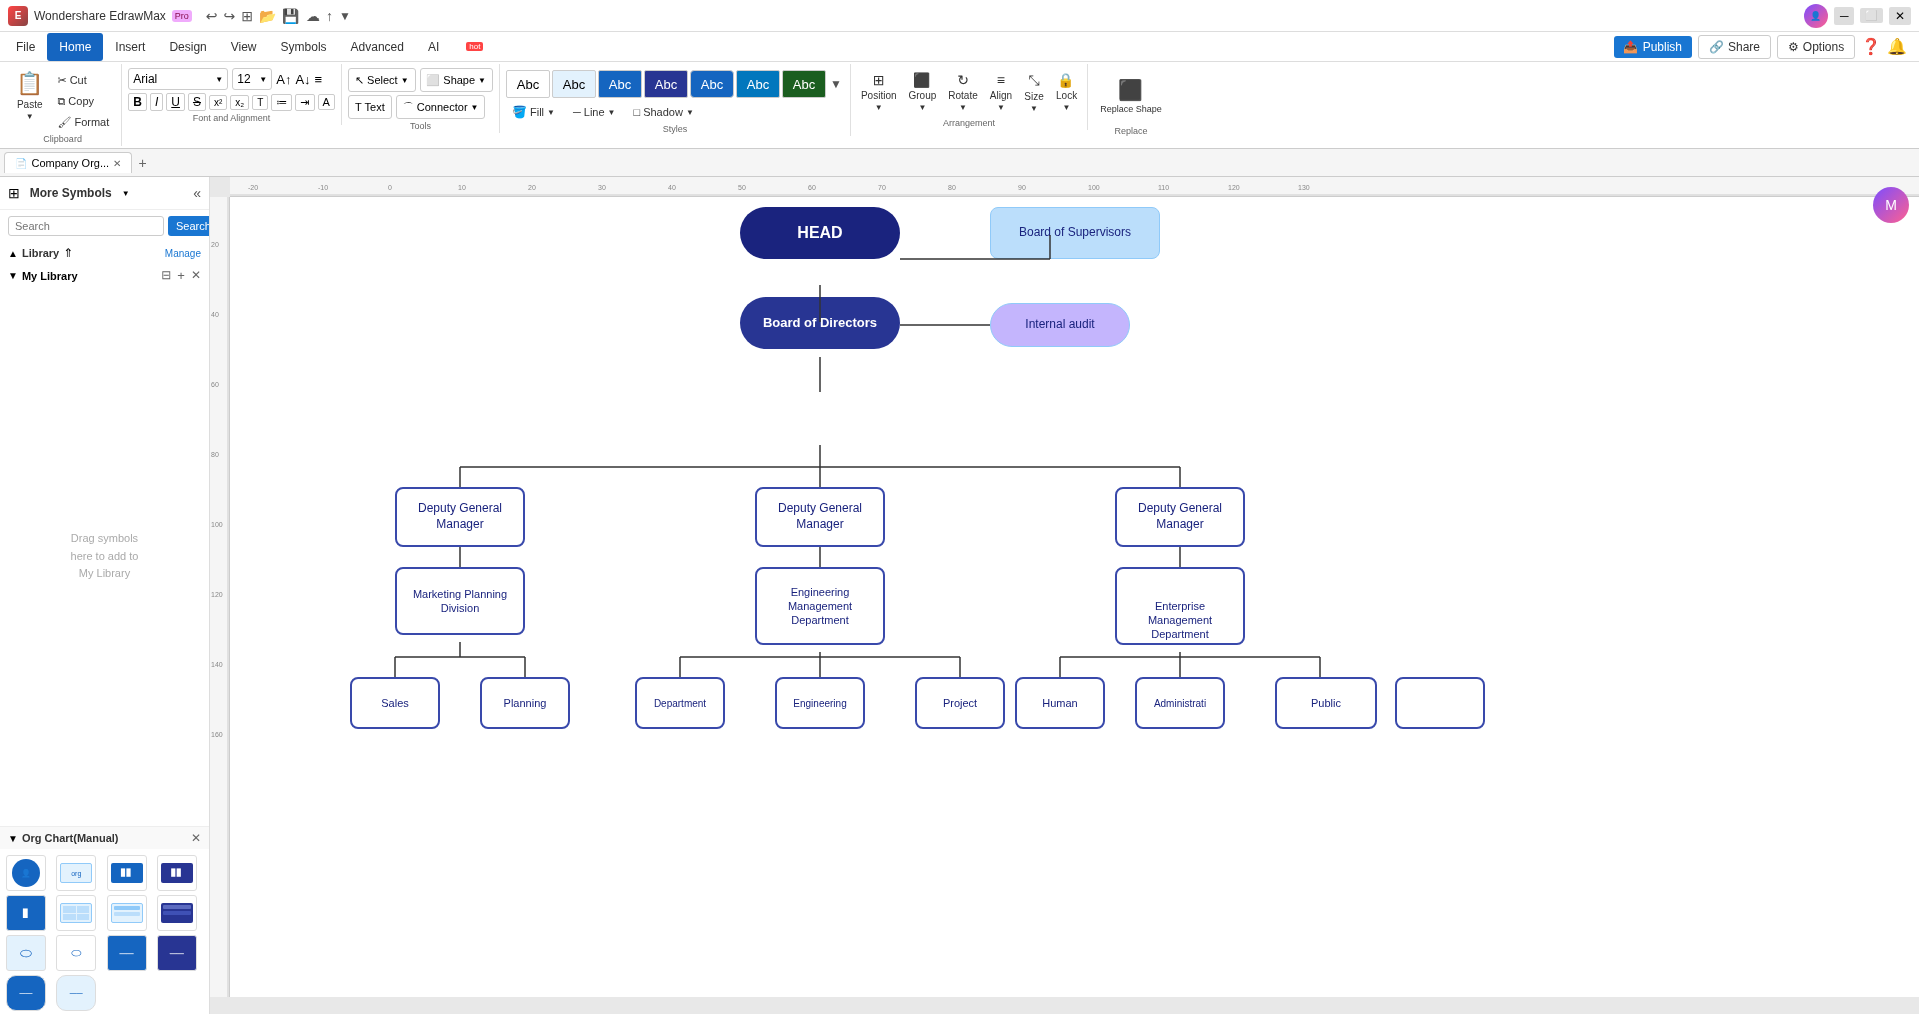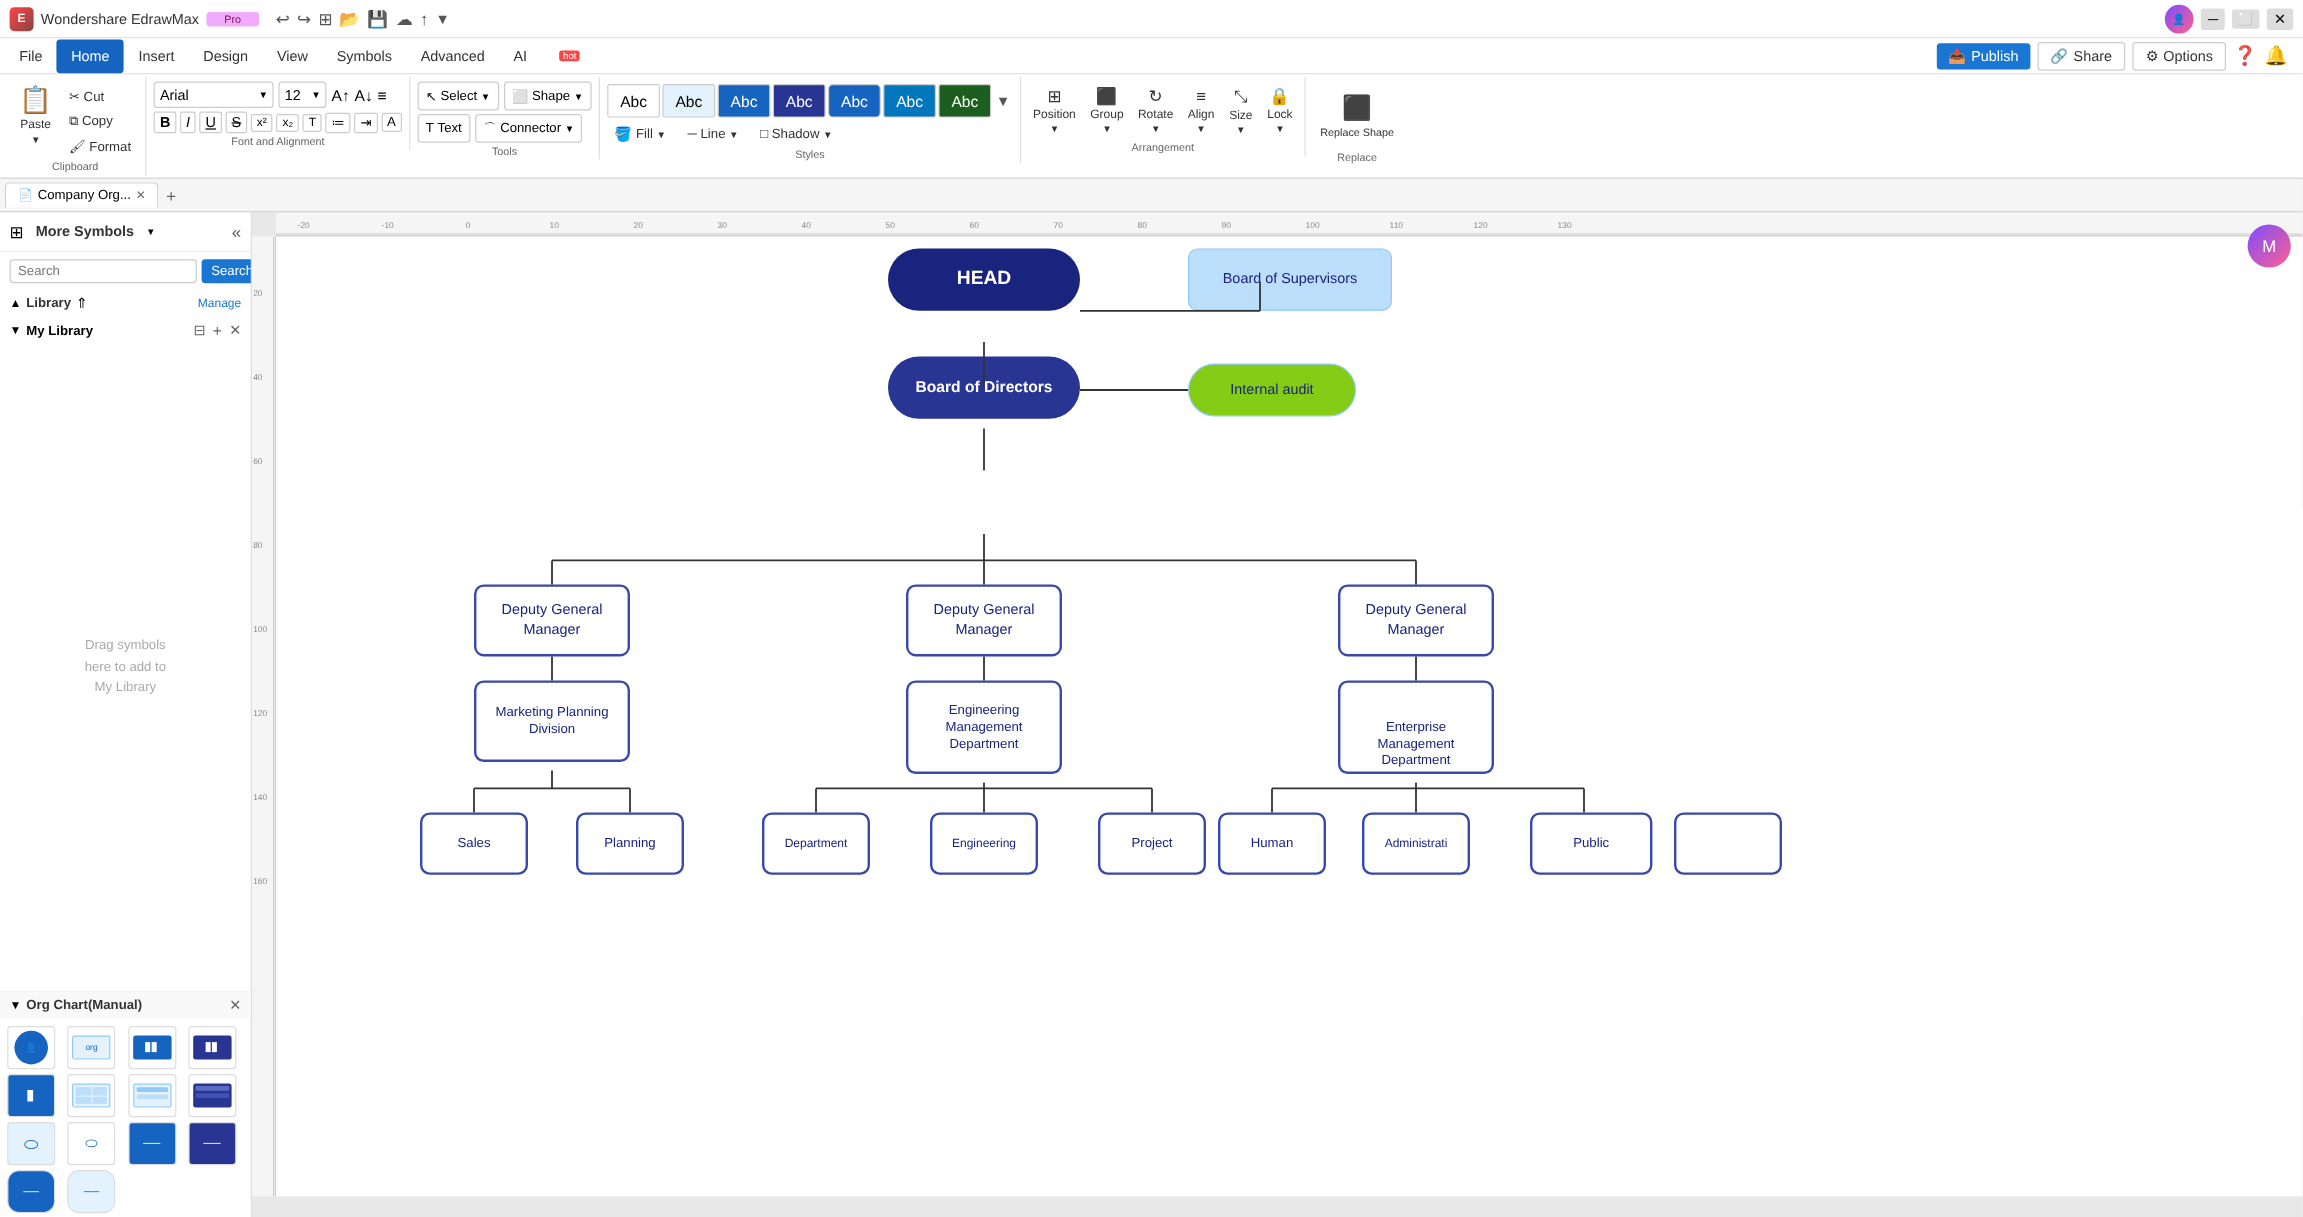--- a/index.html
+++ b/index.html
@@ -175,21 +175,21 @@
     }
     .node-board {
       background: #283593; color: white; border-radius: 30px;
       width: 160px; height: 52px; font-size: 13px; font-weight: 600;
     }
     .node-supervisor {
       background: #bbdefb; color: #1a237e; border: 1px solid #90caf9;
       border-radius: 8px; width: 160px; height: 52px; font-size: 12px;
     }
     .node-internal {
-      background: #84cc16; color: #1a237e; border: 1px solid #90caf9;
+      background: #c4b5fd; color: #1a237e; border: 1px solid #90caf9;
       border-radius: 30px; width: 130px; height: 44px; font-size: 12px;
     }
     .node-gm {
       background: #283593; color: white; border-radius: 30px;
       width: 160px; height: 52px; font-size: 14px; font-weight: 600;
     }
     .node-dgm {
       background: white; color: #1a237e; border: 2px solid #3949ab;
       border-radius: 8px; width: 130px; height: 60px; font-size: 12px; padding: 20px;
     }
@@ -214,21 +214,21 @@
     .ribbon-large-icon { font-size: 22px; }
   </style>
 </head>
 <body>
 
 <div id="titlebar">
   <div style="width:20px;height:20px;background:linear-gradient(135deg,#f44,#844);border-radius:4px;display:flex;align-items:center;justify-content:center;">
     <span style="color:white;font-size:10px;font-weight:bold">E</span>
   </div>
   <span style="font-size:12px;color:#333;">Wondershare EdrawMax</span>
-  <span style="background:#f0abfc;color:#880e4f;font-size:9px;padding:1px 15px;border-radius:3px;">Pro</span>
+  <span style="background:#f0abfc;color:#880e4f;font-size:9px;padding:1px 3px;border-radius:3px;">Pro</span>
   <span style="margin-left:8px;cursor:pointer;font-size:14px;color:#555;">↩</span>
   <span style="cursor:pointer;font-size:14px;color:#555;">↪</span>
   <span style="cursor:pointer;font-size:14px;color:#555;">⊞</span>
   <span style="cursor:pointer;font-size:14px;color:#555;">📂</span>
   <span style="cursor:pointer;font-size:14px;color:#555;">💾</span>
   <span style="cursor:pointer;font-size:14px;color:#555;">☁</span>
   <span style="cursor:pointer;font-size:14px;color:#555;">↑</span>
   <span style="cursor:pointer;font-size:12px;color:#555;">▼</span>
   <div style="margin-left:auto;display:flex;gap:6px;align-items:center;">
     <div style="width:24px;height:24px;border-radius:50%;background:linear-gradient(135deg,#7c4dff,#ff6090);display:flex;align-items:center;justify-content:center;">

